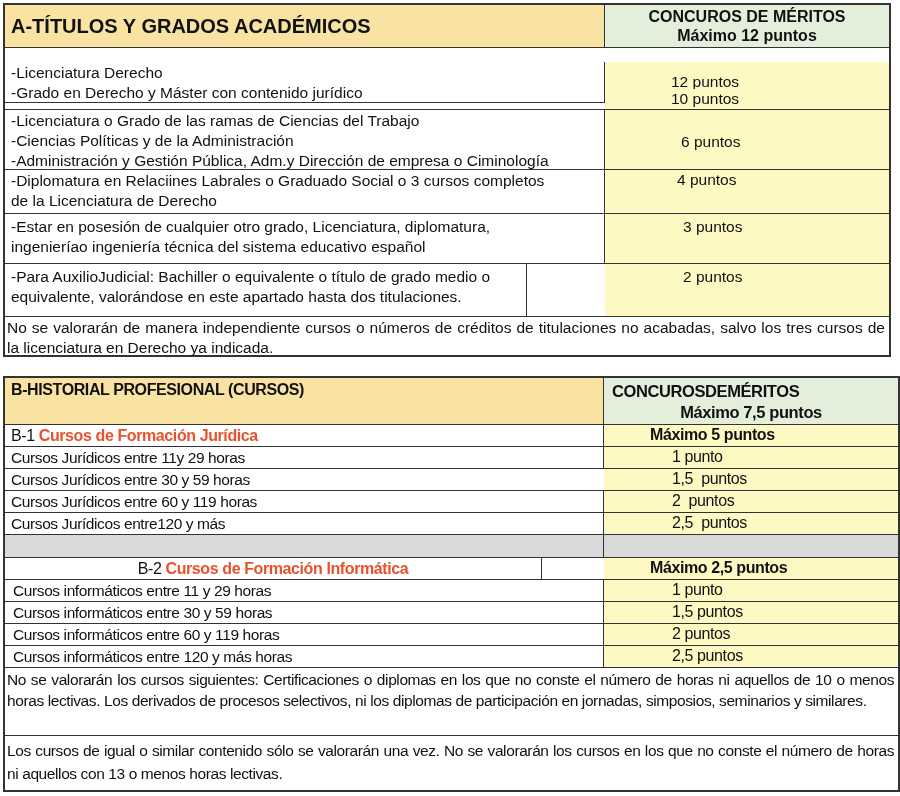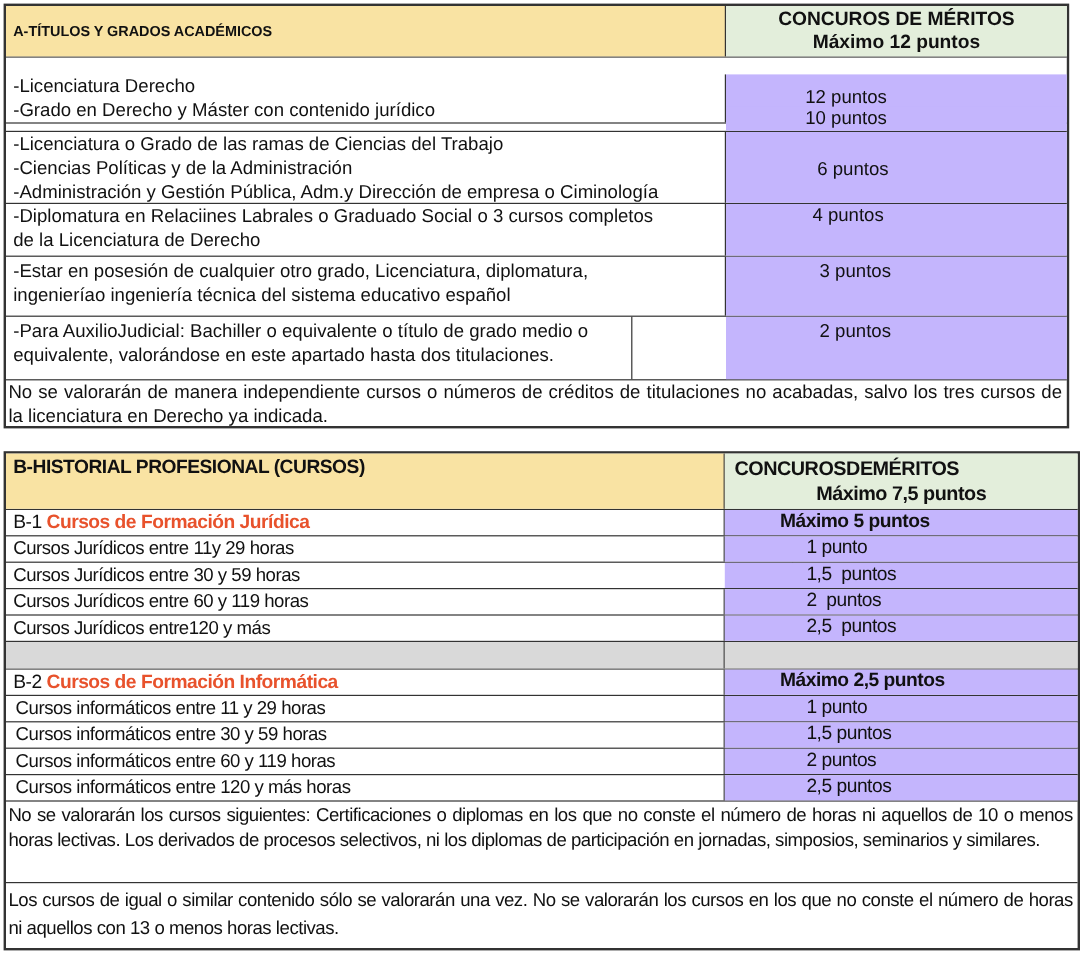--- a/index.html
+++ b/index.html
@@ -1,36 +1,36 @@
 <!DOCTYPE html>
 <html><head>
 <meta charset="utf-8">
 <style>
   html,body{margin:0;padding:0;background:#ffffff;}
   body{width:900px;height:796px;position:relative;font-family:"Liberation Sans",sans-serif;color:#111;overflow:hidden;}
   .tbl{position:absolute;border:2px solid #333;box-sizing:border-box;}
   .row{position:absolute;left:0;right:0;border-bottom:1.5px solid #333;box-sizing:border-box;}
   .row:last-child{border-bottom:none;}
   .c1{position:absolute;left:0;top:0;bottom:0;box-sizing:border-box;border-right:1.5px solid #333;padding:1px 6px;font-size:15.5px;line-height:20px;}
-  .c2{position:absolute;top:0;bottom:0;right:0;box-sizing:border-box;background:#c4b5fd;font-size:15.5px;line-height:20px;}
+  .c2{position:absolute;top:0;bottom:0;right:0;box-sizing:border-box;background:#fef9c3;font-size:15.5px;line-height:20px;}
   .full{position:absolute;left:0;right:0;top:0;bottom:0;padding:1px 4px;font-size:15.5px;line-height:20px;text-align:justify;box-sizing:border-box;}
   .hdr-l{background:#f9e3a3;font-weight:bold;}
   .hdr-r{background:#e3eedb;font-weight:bold;text-align:center;}
   .gray{background:#d9d9d9;}
   .narrow{font-family:"Liberation Sans",sans-serif;letter-spacing:-0.4px;}
   .red{color:#e8522c;font-weight:bold;}
   .b{font-weight:bold;}
 </style>
 </head>
 <body>
 
 <div class="tbl" style="left:3px;top:3px;width:888px;height:354px;">
 
   <div class="row" style="top:0;height:43px;">
-    <div class="c1 hdr-l" style="width:600px;padding-top:11px;font-size:12px;">A-TÍTULOS Y GRADOS ACADÉMICOS</div>
+    <div class="c1 hdr-l" style="width:600px;padding-top:11px;font-size:20px;">A-TÍTULOS Y GRADOS ACADÉMICOS</div>
     <div class="c2 hdr-r" style="left:600px;padding-top:2px;font-size:16px;line-height:19px;">
       <div>CONCUROS DE MÉRITOS</div>
       <div>Máximo 12 puntos</div>
     </div>
   </div>
 
   <div class="row" style="top:57px;height:41px;">
     <div class="c1" style="width:600px;">
       <div>-Licenciatura Derecho</div>
       <div>-Grado en Derecho y Máster con contenido jurídico</div>
@@ -112,21 +112,21 @@
     <div class="c1 narrow" style="width:599px;">Cursos Jurídicos entre120 y más</div>
     <div class="c2 narrow" style="left:599px;padding-left:68px;font-size:16px;white-space:pre;">2,5  puntos</div>
   </div>
 
   <div class="row" style="top:157px;height:23px;">
     <div class="c1 gray" style="width:599px;"></div>
     <div class="c2 gray" style="left:599px;"></div>
   </div>
 
   <div class="row" style="top:180px;height:22px;">
-    <div class="c1 narrow" style="width:599px;font-size:16px;">
+    <div class="c1 narrow" style="width:537px;font-size:16px;text-align:center;">
       <span>B-2 </span><span class="red">Cursos de Formación Informática</span>
     </div>
     <div class="c2 b narrow" style="left:599px;padding-left:46px;font-size:16px;">Máximo 2,5 puntos</div>
   </div>
   <div class="row" style="top:202px;height:22px;">
     <div class="c1 narrow" style="width:599px;padding-left:8px;">Cursos informáticos entre 11 y 29 horas</div>
     <div class="c2 narrow" style="left:599px;padding-left:68px;font-size:16px;">1 punto</div>
   </div>
   <div class="row" style="top:224px;height:22px;">
     <div class="c1 narrow" style="width:599px;padding-left:8px;">Cursos informáticos entre 30 y 59 horas</div>

